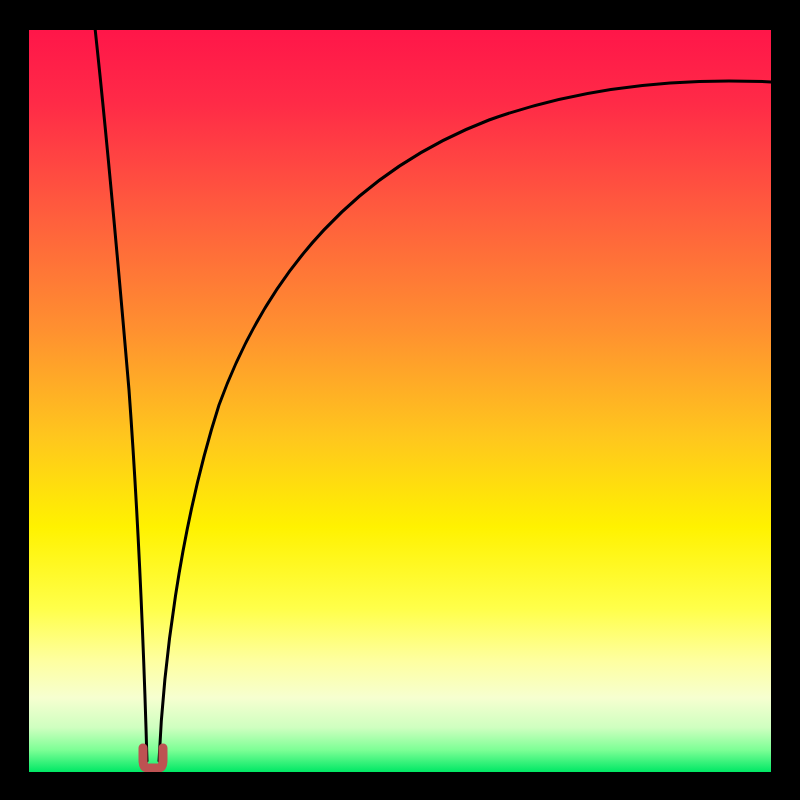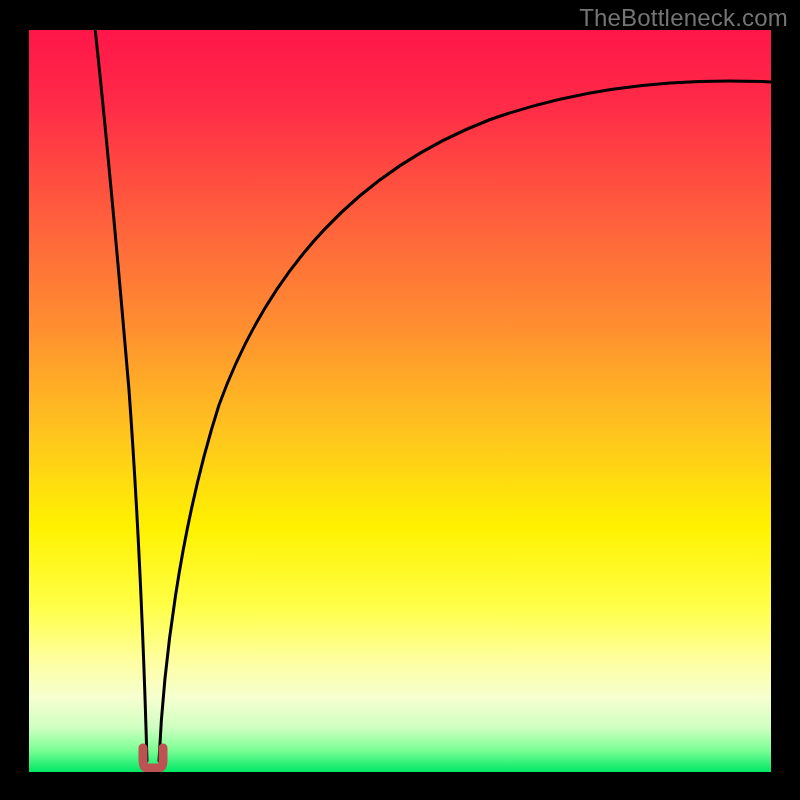--- a/index.html
+++ b/index.html
@@ -88,14 +88,13 @@
 
       <path d="M 114 718
                L 114 730
                Q 114 738 119 738
                L 129 738
                Q 134 738 134 730
                L 134 718" fill="none" stroke="#bd5252" stroke-width="9" stroke-linecap="round" stroke-linejoin="round"></path>
     </svg>
   </div>
 
-  <div class="watermark">TheBottleneck.com</div>
 </div>
 
 </body></html>

